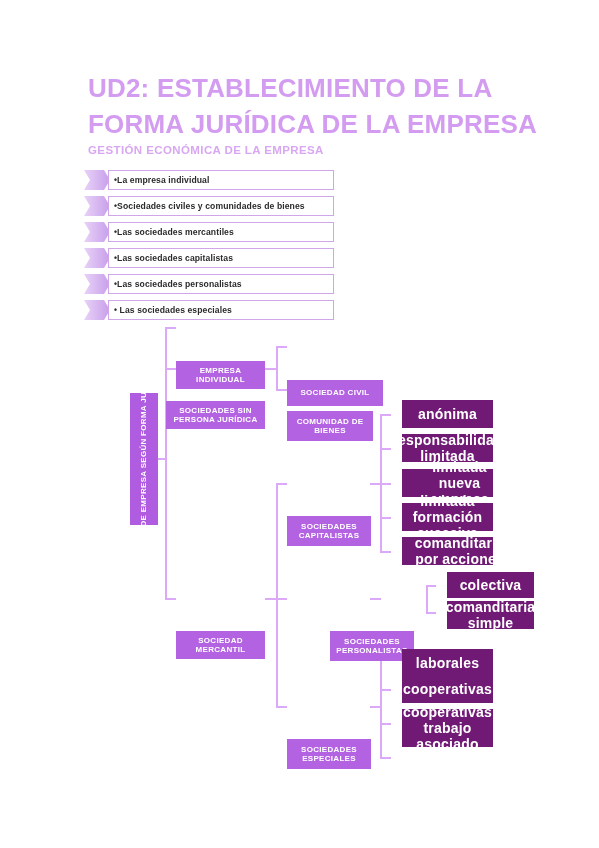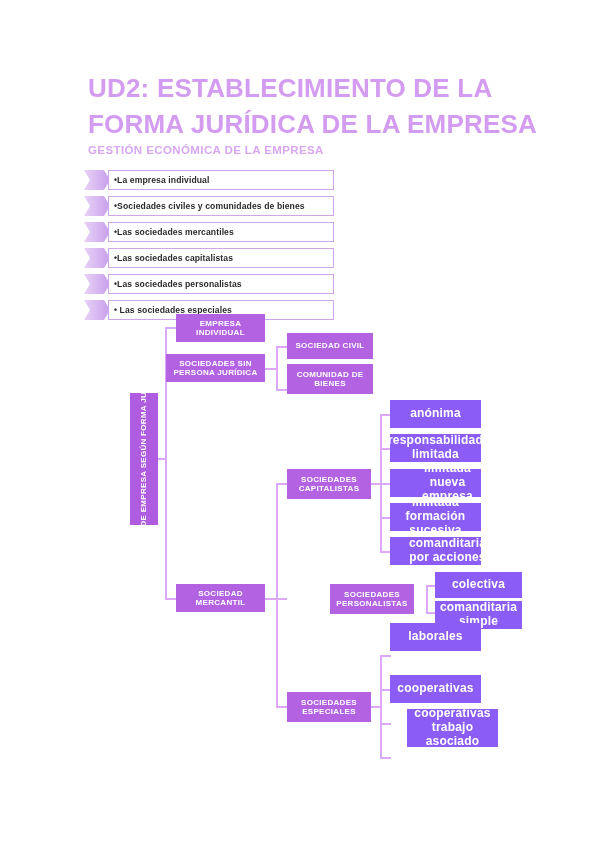--- a/index.html
+++ b/index.html
@@ -49,22 +49,22 @@
     position:absolute;
     box-sizing:border-box;
     display:flex; align-items:center; justify-content:center;
     text-align:center;
     color:#ffffff;
     font-weight:700;
     line-height:1.15;
     letter-spacing:0.3px;
   }
   .lvl-root{ background:#b05ce0; font-size:8px; }
-  .lvl-mid { background:#b362e2; font-size:8px; }
-  .lvl-leaf{ background:#8b5cf6; font-size:12px; letter-spacing:0.2px; }
+  .lvl-mid { background:#b362e2; font-size:8px;margin-top:47px; }
+  .lvl-leaf{ background:#701a75; font-size:14px; letter-spacing:0.2px;margin-left:12px; }
   .rootlabel{
     transform:rotate(-90deg);
     white-space:nowrap;
     font-size:8px;
   }
   .conn{ position:absolute; background:#dba9f7; }
 </style>
 </head>
 <body>
 
@@ -177,36 +177,36 @@
   <div class="node lvl-root" style="left:130px;top:393px;width:28px;height:132px;">
     <span class="rootlabel">TIPOS DE EMPRESA SEGÚN FORMA JURÍDICA</span>
   </div>
 
   <div class="node lvl-mid" style="left:176px;top:314px;width:89px;height:28px;">EMPRESA INDIVIDUAL</div>
 
   <div class="node lvl-mid" style="left:166px;top:354px;width:99px;height:28px;">SOCIEDADES SIN PERSONA JURÍDICA</div>
 
   <div class="node lvl-mid" style="left:176px;top:584px;width:89px;height:28px;">SOCIEDAD MERCANTIL</div>
 
-  <div class="node lvl-mid" style="left:287px;top:333px;width:86px;height:26px;">SOCIEDAD CIVIL</div>
+  <div class="node lvl-mid" style="left:287px;top:333px;width:96px;height:26px;">SOCIEDAD CIVIL</div>
 
   <div class="node lvl-mid" style="left:287px;top:364px;width:86px;height:30px;">COMUNIDAD DE BIENES</div>
 
   <div class="node lvl-mid" style="left:287px;top:469px;width:84px;height:30px;">SOCIEDADES CAPITALISTAS</div>
 
   <div class="node lvl-mid" style="left:330px;top:584px;width:84px;height:30px;">SOCIEDADES PERSONALISTAS</div>
 
   <div class="node lvl-mid" style="left:287px;top:692px;width:84px;height:30px;">SOCIEDADES ESPECIALES</div>
 
   <div class="node lvl-leaf" style="left:390px;top:400px;width:91px;height:28px;">anónima</div>
   <div class="node lvl-leaf" style="left:390px;top:434px;width:91px;height:28px;">responsabilidad limitada</div>
   <div class="node lvl-leaf" style="left:390px;top:469px;width:91px;height:28px;padding-left:24px;">limitada nueva empresa</div>
   <div class="node lvl-leaf" style="left:390px;top:503px;width:91px;height:28px;">limitada formación sucesiva</div>
   <div class="node lvl-leaf" style="left:390px;top:537px;width:91px;height:28px;padding-left:24px;">comanditaria por acciones</div>
 
   <div class="node lvl-leaf" style="left:435px;top:601px;width:87px;height:28px;">comanditaria simple</div>
   <div class="node lvl-leaf" style="left:435px;top:572px;width:87px;height:26px;">colectiva</div>
 
-  <div class="node lvl-leaf" style="left:390px;top:623px;width:91px;height:28px;">laborales</div>
+  <div class="node lvl-leaf" style="left:390px;top:649px;width:91px;height:28px;">laborales</div>
   <div class="node lvl-leaf" style="left:390px;top:675px;width:91px;height:28px;">cooperativas</div>
-  <div class="node lvl-leaf" style="left:407px;top:709px;width:91px;height:38px;">cooperativas trabajo asociado</div>
+  <div class="node lvl-leaf" style="left:390px;top:709px;width:91px;height:38px;">cooperativas trabajo asociado</div>
 
 </div>
 
 </body></html>

